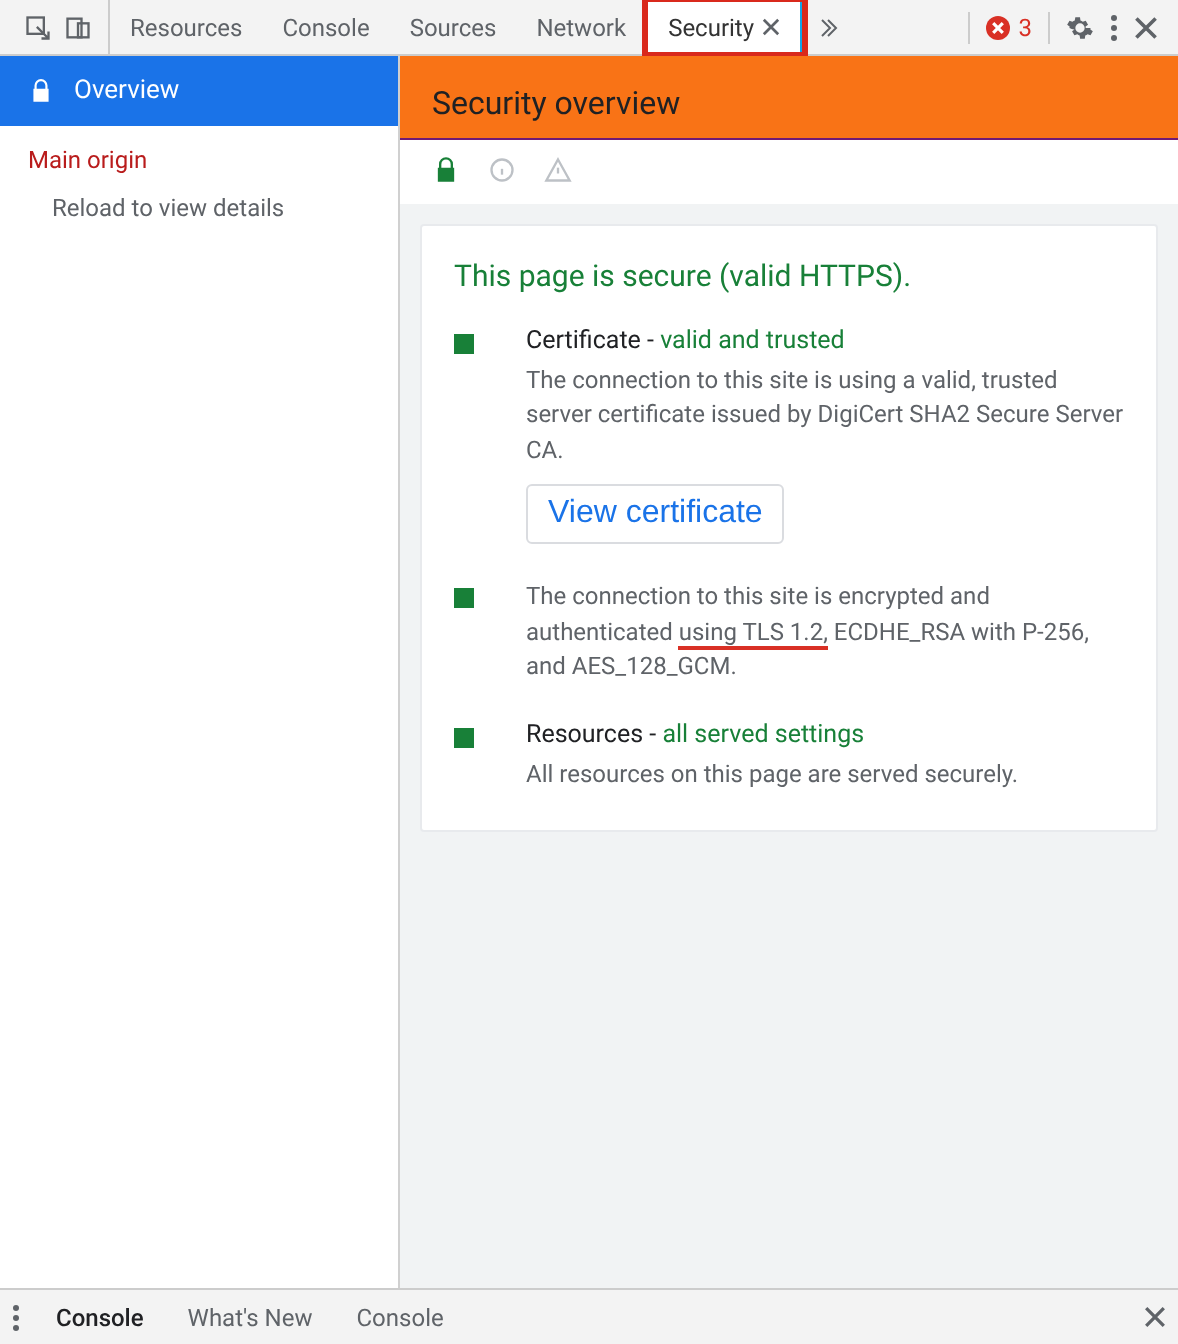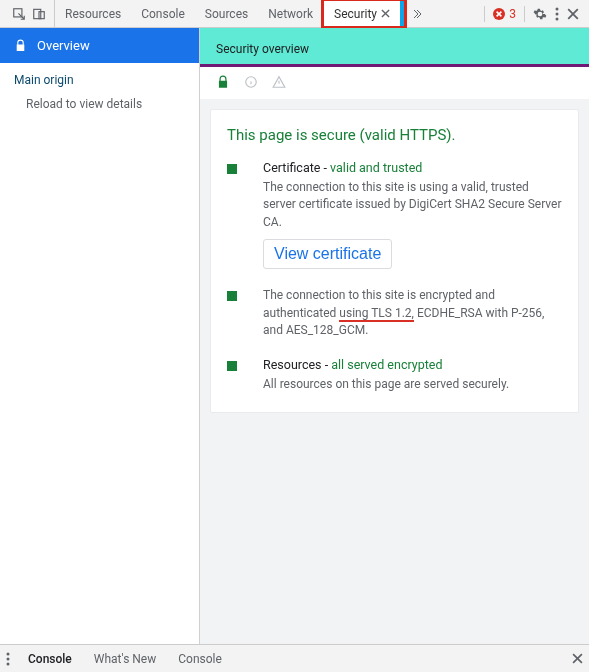--- a/index.html
+++ b/index.html
@@ -29,21 +29,21 @@
     height: 100%;
     display: flex;
     align-items: center;
     gap: 4px;
     color: #5f6368;
     cursor: pointer;
   }
   .tabbar .tab.active {
     background: #fff;
     border-left: 1px solid #ccc;
-    border-right: 5px solid #0ea5e9;
+    border-right: 2px solid #0ea5e9;
     color: #333;
   }
   .tabbar .tab.highlighted {
     outline: 3px solid #d9291c;
     outline-offset: -1px;
   }
   .tabbar .spacer { flex: 1; }
   .tabbar .chevrons { padding:0 6px; color:#5f6368; cursor:pointer;}
   .tabbar .right-cluster { display:flex; align-items:center; gap:8px; padding:0 6px; }
   .error-badge {
@@ -70,41 +70,41 @@
   }
   .overview-item {
     background:#1a73e8;
     color:#fff;
     padding:10px 14px;
     display:flex;align-items:center;gap:10px;
     font-size:13px;
   }
   .sidebar .group-label {
     padding:10px 14px 4px;
-    color:#0c4a6e;
+    color:#b91c1c;
     font-size:12px;
   }
   .sidebar .sub-item {
     padding:6px 14px 6px 26px;
     color:#5f6368;
     font-size:12px;
   }
 
   .content {
     flex:1;
     background:#f1f3f4;
     display:flex;flex-direction:column;
     overflow:auto;
   }
   .panel-header {
     padding:14px 16px 8px;
-    font-size:12px;
+    font-size:16px;
     color:#202124;
-    background:#5eead4;
-    border-bottom:3px solid #701a75;
+    background:#f97316;
+    border-bottom:1px solid #701a75;
   }
   .status-icons {
     display:flex;gap:14px;padding:8px 16px 10px;
     background:#fff;
   }
   .status-icons .lock { color:#0b8043; }
   .status-icons .muted { color:#9aa0a6; }
 
   .card {
     background:#fff;
@@ -290,21 +290,21 @@
           <div class="sect-desc">
             <span>The connection to this site is encrypted and authenticated </span><span class="underline-red">using TLS 1.2,</span><span> ECDHE_RSA with P-256, and AES_128_GCM.</span>
           </div>
         </div>
       </div>
 
       <div class="section">
         <div class="bullet"></div>
         <div class="sect-body">
           <div class="sect-title">
-            <span>Resources</span><span> - </span><span class="green">all served encrypted</span>
+            <span>Resources</span><span> - </span><span class="green">all served settings</span>
           </div>
           <div class="sect-desc">All resources on this page are served securely.</div>
         </div>
       </div>
     </div>
   </div>
 </div>
 
 <div class="drawer">
   <span class="icon-btn">

